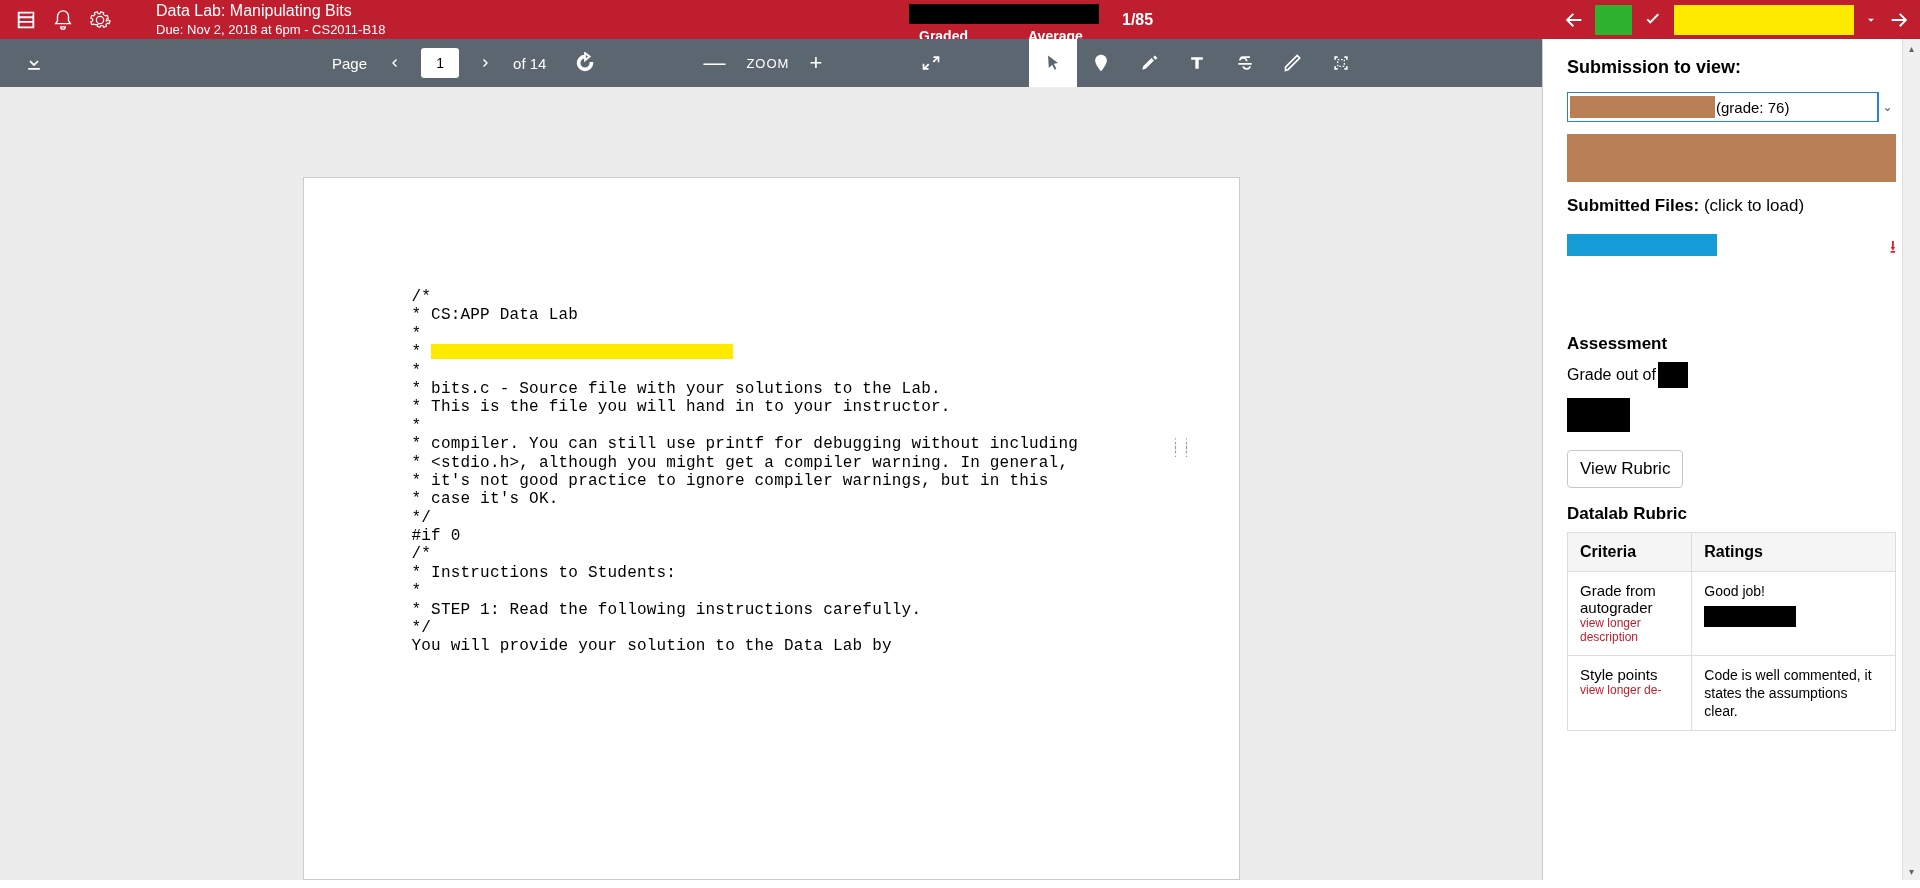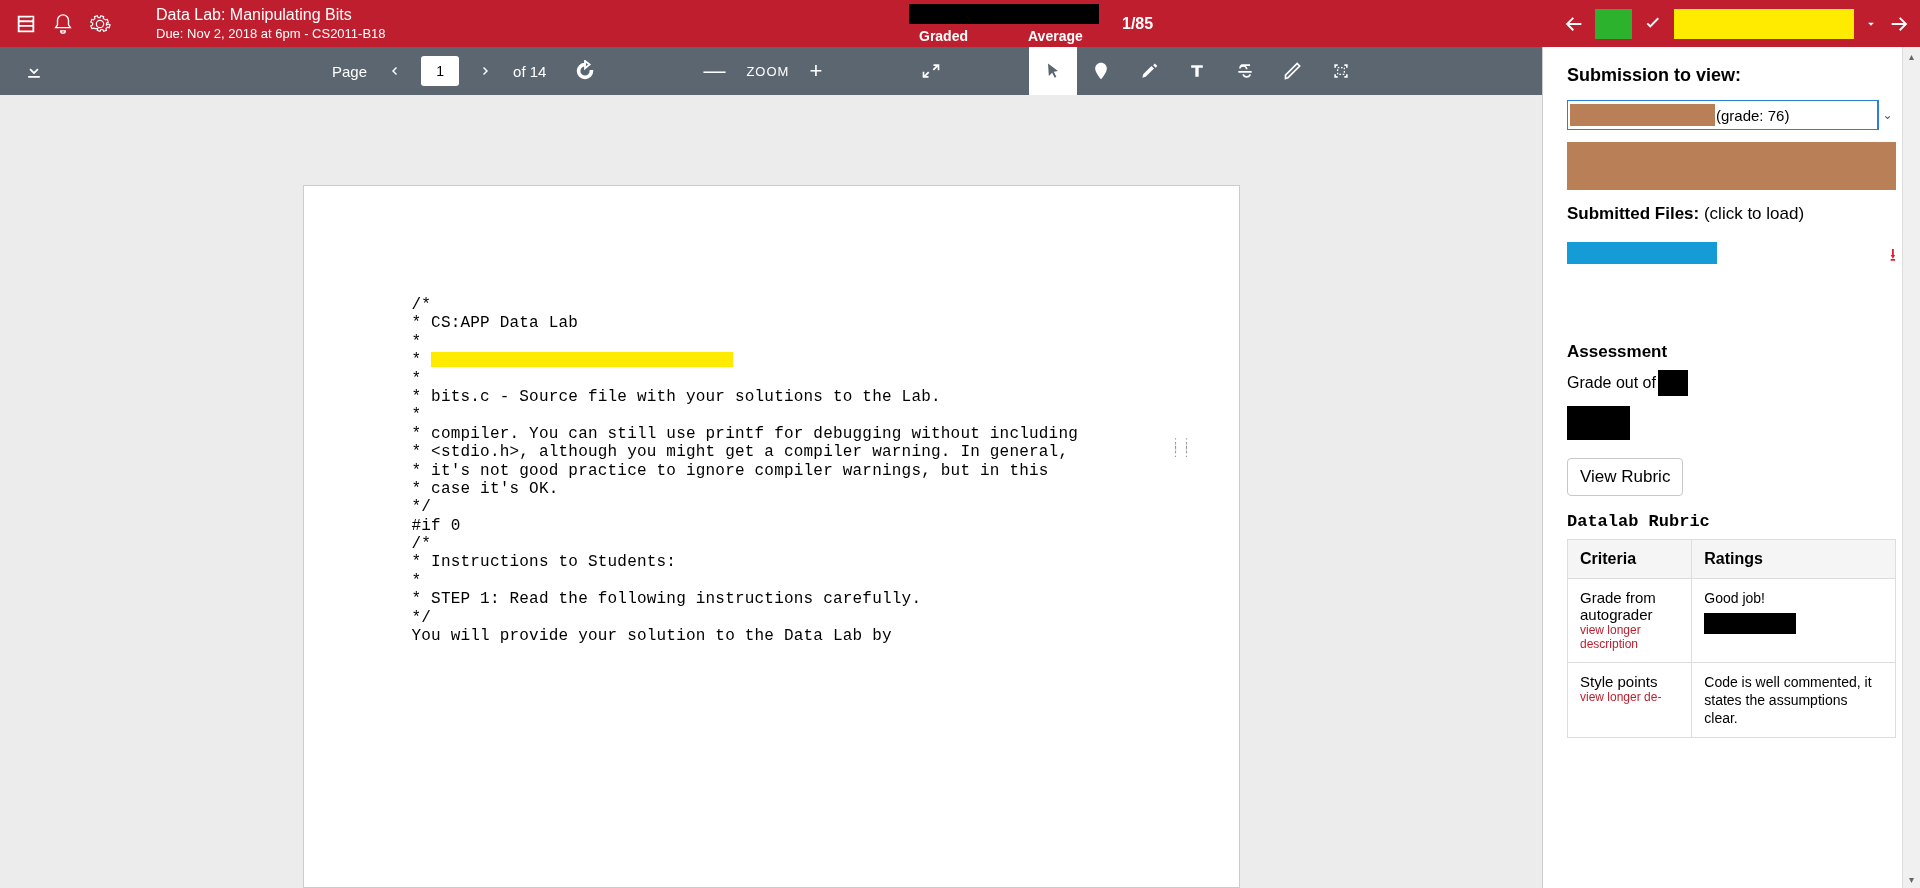--- a/index.html
+++ b/index.html
@@ -1,19 +1,19 @@
 <!DOCTYPE html>
 <html><head>
 <meta charset="utf-8">
 <style>
 * { margin: 0; padding: 0; box-sizing: border-box; }
 body { font-family: -apple-system, "Helvetica Neue", Arial, sans-serif; background: #fff; overflow: hidden; width: 1920px; height: 888px; position: relative; }
 
 
-.topbar { background: #BE1E2D; height: 47px; display: flex; align-items: center; color: #fff; position: relative; }
+.topbar { background: #BE1E2D; height: 39px; display: flex; align-items: center; color: #fff; position: relative; }
 .tb-left-icons { display: flex; align-items: center; gap: 15px; padding: 0 15px; }
 .tb-icon { width: 22px; height: 22px; fill: #fff; cursor: pointer; }
 .tb-title-block { margin-left: 30px; }
 .tb-title { font-size: 16px; font-weight: 400; }
 .tb-due { font-size: 13px; margin-top: 2px; }
 .tb-black-redact { position: absolute; left: 909px; width: 190px; height: 20px; background: #000; top: 4px; }
 .tb-stats { position: absolute; left: 909px; top: 28px; display: flex; gap: 40px; font-size: 14px; font-weight: 600; }
 .tb-stats span:first-child { margin-left: 10px; }
 .tb-stats span:last-child { margin-left: 20px; }
 .tb-counter { position: absolute; left: 1122px; font-size: 16px; font-weight: 600; }
@@ -76,21 +76,21 @@
 .sb-subhead b { font-weight: 600; }
 .sb-files-row { display: flex; align-items: flex-start; gap: 8px; }
 .sb-blue-file { width: 150px; height: 22px; background: #159bd6; }
 .sb-dl-icon { margin-left: auto; color: #E51B2D; font-size: 18px; cursor: pointer; }
 
 .sb-assess-h { font-size: 17px; font-weight: 600; margin: 70px 0 8px 0; }
 .sb-gradeof-row { display: flex; align-items: center; font-size: 16px; }
 .sb-black-sm { width: 30px; height: 26px; background: #000; margin-left: 2px; }
 .sb-black-input { width: 63px; height: 34px; background: #000; margin: 10px 0 18px 0; }
 .sb-rubric-btn { border: 1px solid #c7c7c7; border-radius: 4px; padding: 8px 12px; font-size: 17px; background: #fff; cursor: pointer; display: inline-block; margin-bottom: 16px; }
-.sb-rubric-title { font-size: 17px; font-weight: 600; margin-bottom: 8px; font-family: Liberation Mono, monospace; }
+.sb-rubric-title { font-size: 17px; font-weight: 600; margin-bottom: 8px; }
 .rubric-table { width: 100%; border-collapse: collapse; font-size: 15px; }
 .rubric-table th, .rubric-table td { border: 1px solid #ddd; padding: 10px 12px; text-align: left; vertical-align: top; }
 .rubric-table th { background: #f5f5f5; font-weight: 600; font-size: 16px; }
 .rubric-link { color: #BE1E2D; cursor: pointer; font-size: 12px; display: block; line-height: 1.2; }
 .rubric-rating-black { width: 92px; height: 21px; background: #000; margin-top: 6px; display: inline-block; }
 .rubric-rating-cell { position: relative; }
 .rubric-rating-text { font-size: 14px; line-height: 1.3; }
 </style>
 </head>
 <body>
@@ -215,20 +215,21 @@
     </div>
 
     <div class="doc-viewport">
       <div class="doc-page">
 <div>/*</div>
 <div> *   CS:APP Data Lab</div>
 <div> *</div>
 <div><span> *   </span><span class="yellow-redact"></span></div>
 <div> *</div>
 <div> *   bits.c - Source file with your solutions to the Lab.</div>
+<div> *   This is the file you will hand in to your instructor.</div>
 <div> *</div>
 <div> *   compiler. You can still use printf for debugging without including</div>
 <div> *   &lt;stdio.h&gt;, although you might get a compiler warning. In general,</div>
 <div> *   it's not good practice to ignore compiler warnings, but in this</div>
 <div> *   case it's OK.</div>
 <div> */</div>
 <div></div>
 <div>#if 0</div>
 <div>/*</div>
 <div> *   Instructions to Students:</div>

